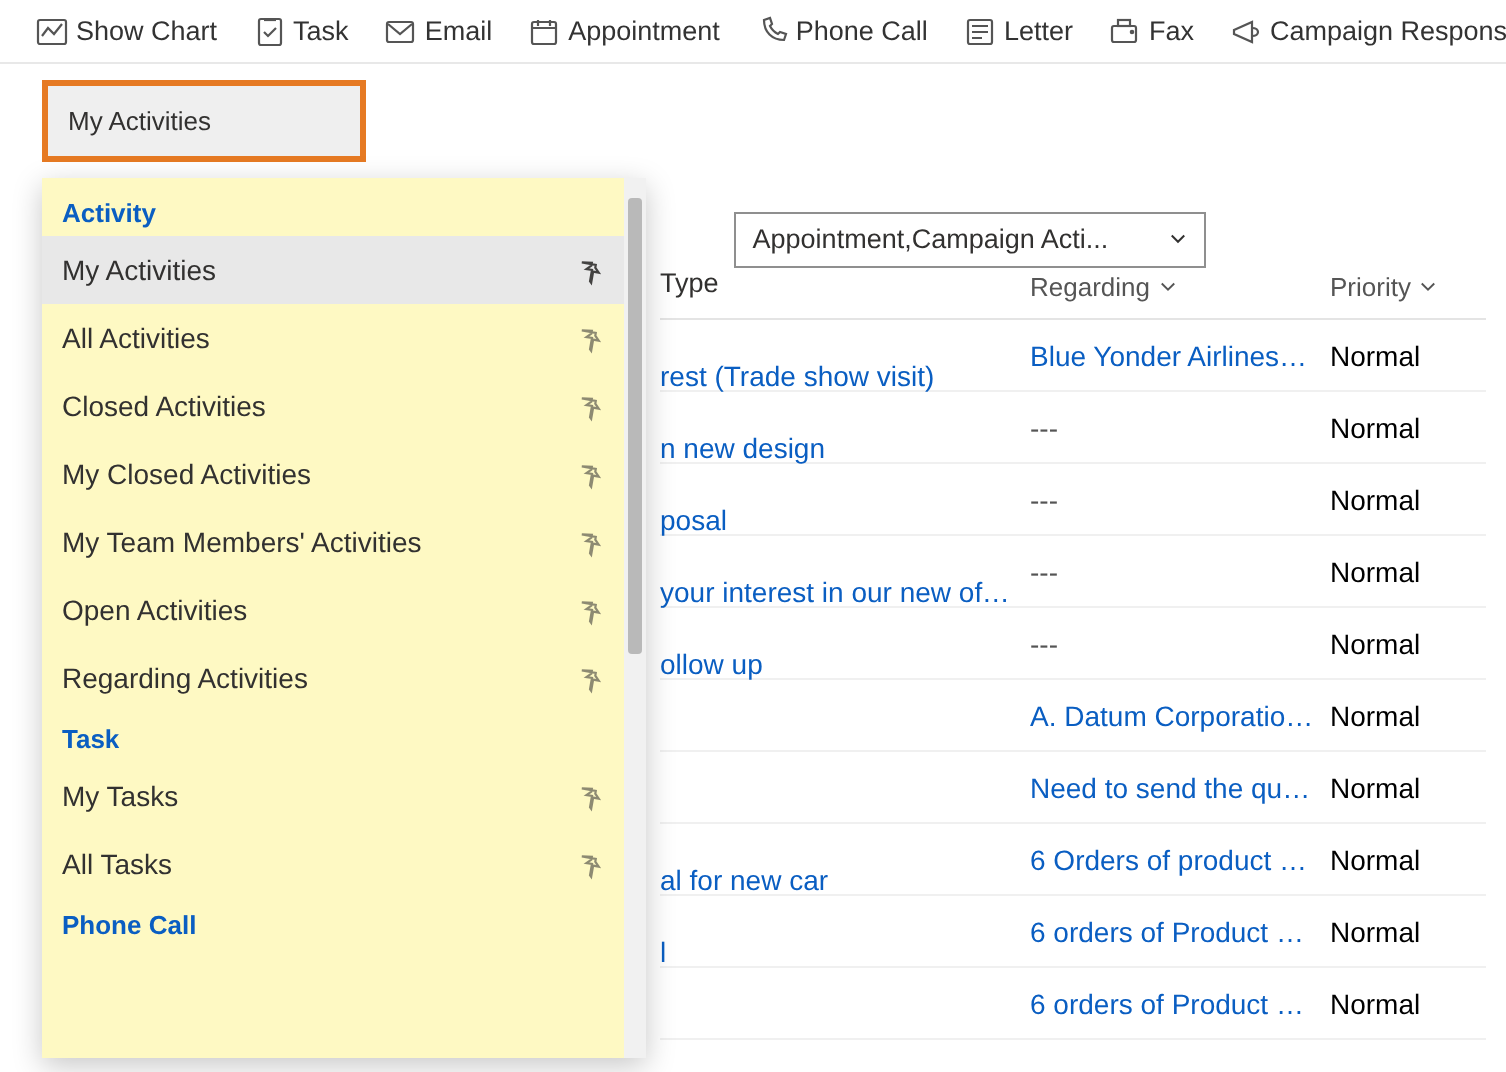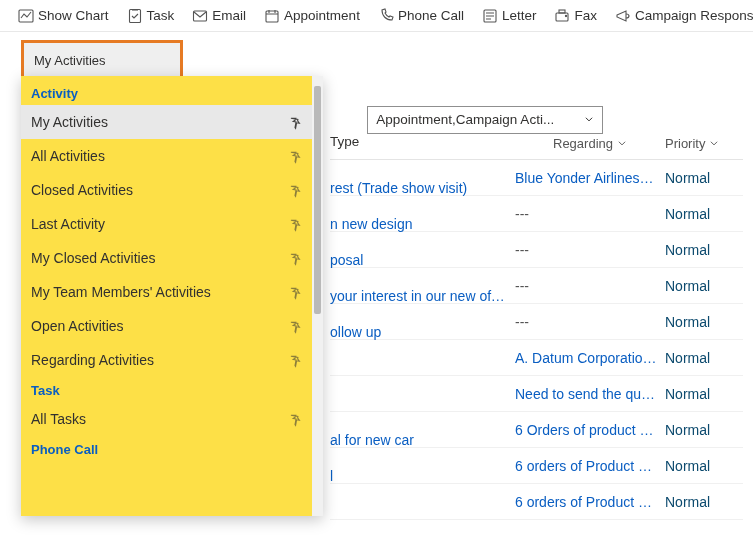--- a/index.html
+++ b/index.html
@@ -73,25 +73,25 @@
     align-items: center;
     gap: 30px;
     width: 236px;
     height: 28px;
     justify-content: space-between;
     cursor: pointer;
     font-size: 13.5px;
   }
   .dropdown {
     position: absolute;
-    top: 76px;
+    top: 89px;
     left: 21px;
     width: 302px;
     height: 440px;
-    background: #fde047;
+    background: #fef9c3;
     box-shadow: 0 4px 14px rgba(0,0,0,.22);
     z-index: 50;
     display: flex;
   }
   .dd-body {
     flex: 1;
     overflow: hidden;
     padding-top: 4px;
   }
   .dd-scroll {
@@ -140,34 +140,34 @@
     bottom: 0;
   }
   .grid-head {
     display: flex;
     border-bottom: 1px solid #e4e4e4;
     padding: 6px 0 8px;
     font-size: 13px;
     color: #555;
   }
   .col-subj { flex: 0 0 185px; }
-  .col-reg  { flex: 0 0 150px; justify-content: center; }
+  .col-reg  { flex: 0 0 150px; }
   .col-pri  { flex: 0 0 75px; }
   .col-head { display:flex; align-items:center; gap:4px; cursor:pointer; }
   .grid-row {
     display: flex;
     border-bottom: 1px solid #f0f0f0;
     height: 36px;
     align-items: center;
     font-size: 14px;
   }
   .grid-row .c-subj { flex:0 0 185px; color:#0a5ec2; cursor:pointer; white-space:nowrap; overflow:hidden; text-overflow:ellipsis; padding-right:8px;margin-top:20px; }
   .grid-row .c-reg  { flex:0 0 150px; color:#0a5ec2; cursor:pointer; white-space:nowrap; overflow:hidden; text-overflow:ellipsis; padding-right:8px; }
   .grid-row .c-reg.plain { color:#555; cursor:default; }
-  .grid-row .c-pri  { flex:0 0 75px; color:#0c4a6e; }
+  .grid-row .c-pri  { flex:0 0 75px; color:#000000; }
   .sm-chev svg { width:10px; height:10px; }
 </style>
 </head>
 <body>
 
 <div class="toolbar" id="toolbar">
     <div class="tb-item">
       <span class="tb-icon">
         <svg viewBox="0 0 16 16" fill="none" stroke="currentColor" stroke-width="1.1">
           <rect x="1" y="2" width="14" height="12" rx="1"></rect>
@@ -348,26 +348,20 @@
             <path d="M6 2l5 5-1 1 0 3-2-2-4 4 0-1 4-4-2-2 3 0 1-1z" transform="rotate(-35 8 8)"></path>
           </svg></span>
       </div>
       <div class="dd-item">
         <span>Closed Activities</span>
         <span class="pin"><svg viewBox="0 0 16 16" fill="none" stroke="currentColor" stroke-width="1.1">
             <path d="M6 2l5 5-1 1 0 3-2-2-4 4 0-1 4-4-2-2 3 0 1-1z" transform="rotate(-35 8 8)"></path>
           </svg></span>
       </div>
       <div class="dd-item">
-        <span>Last Activity</span>
-        <span class="pin"><svg viewBox="0 0 16 16" fill="none" stroke="currentColor" stroke-width="1.1">
-            <path d="M6 2l5 5-1 1 0 3-2-2-4 4 0-1 4-4-2-2 3 0 1-1z" transform="rotate(-35 8 8)"></path>
-          </svg></span>
-      </div>
-      <div class="dd-item">
         <span>My Closed Activities</span>
         <span class="pin"><svg viewBox="0 0 16 16" fill="none" stroke="currentColor" stroke-width="1.1">
             <path d="M6 2l5 5-1 1 0 3-2-2-4 4 0-1 4-4-2-2 3 0 1-1z" transform="rotate(-35 8 8)"></path>
           </svg></span>
       </div>
       <div class="dd-item">
         <span>My Team Members' Activities</span>
         <span class="pin"><svg viewBox="0 0 16 16" fill="none" stroke="currentColor" stroke-width="1.1">
             <path d="M6 2l5 5-1 1 0 3-2-2-4 4 0-1 4-4-2-2 3 0 1-1z" transform="rotate(-35 8 8)"></path>
           </svg></span>
@@ -378,20 +372,26 @@
             <path d="M6 2l5 5-1 1 0 3-2-2-4 4 0-1 4-4-2-2 3 0 1-1z" transform="rotate(-35 8 8)"></path>
           </svg></span>
       </div>
       <div class="dd-item">
         <span>Regarding Activities</span>
         <span class="pin"><svg viewBox="0 0 16 16" fill="none" stroke="currentColor" stroke-width="1.1">
             <path d="M6 2l5 5-1 1 0 3-2-2-4 4 0-1 4-4-2-2 3 0 1-1z" transform="rotate(-35 8 8)"></path>
           </svg></span>
       </div>
       <div class="dd-sec">Task</div>
+      <div class="dd-item">
+        <span>My Tasks</span>
+        <span class="pin"><svg viewBox="0 0 16 16" fill="none" stroke="currentColor" stroke-width="1.1">
+            <path d="M6 2l5 5-1 1 0 3-2-2-4 4 0-1 4-4-2-2 3 0 1-1z" transform="rotate(-35 8 8)"></path>
+          </svg></span>
+      </div>
       <div class="dd-item">
         <span>All Tasks</span>
         <span class="pin"><svg viewBox="0 0 16 16" fill="none" stroke="currentColor" stroke-width="1.1">
             <path d="M6 2l5 5-1 1 0 3-2-2-4 4 0-1 4-4-2-2 3 0 1-1z" transform="rotate(-35 8 8)"></path>
           </svg></span>
       </div>
       <div class="dd-sec">Phone Call</div>
     </div>
   <div class="dd-scroll">
     <div class="dd-thumb"></div>

